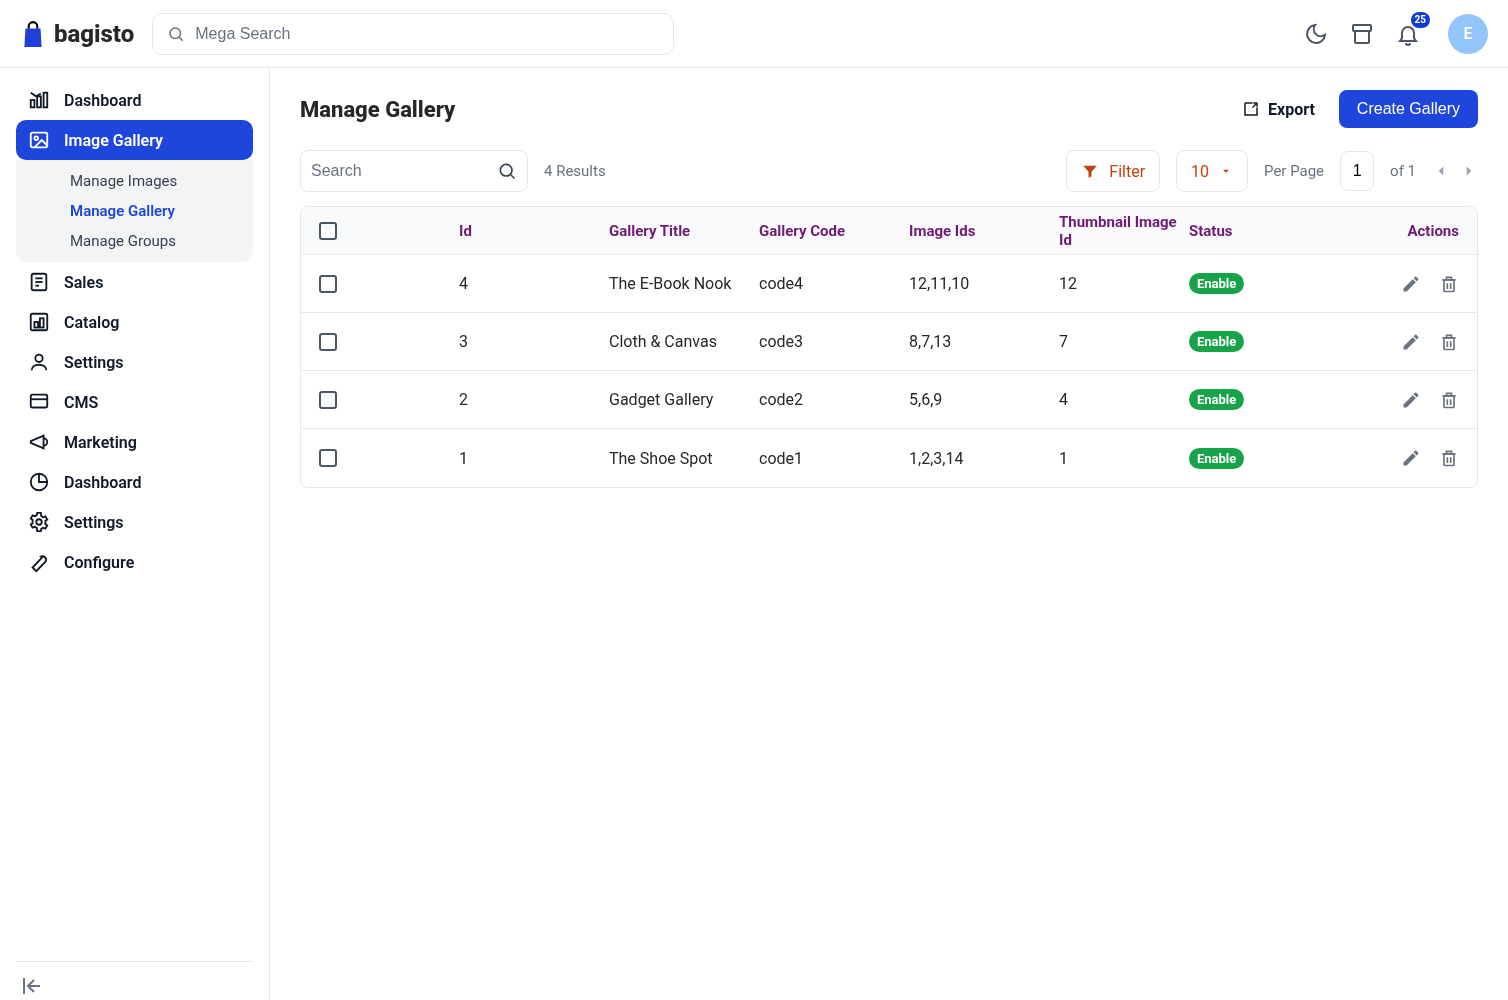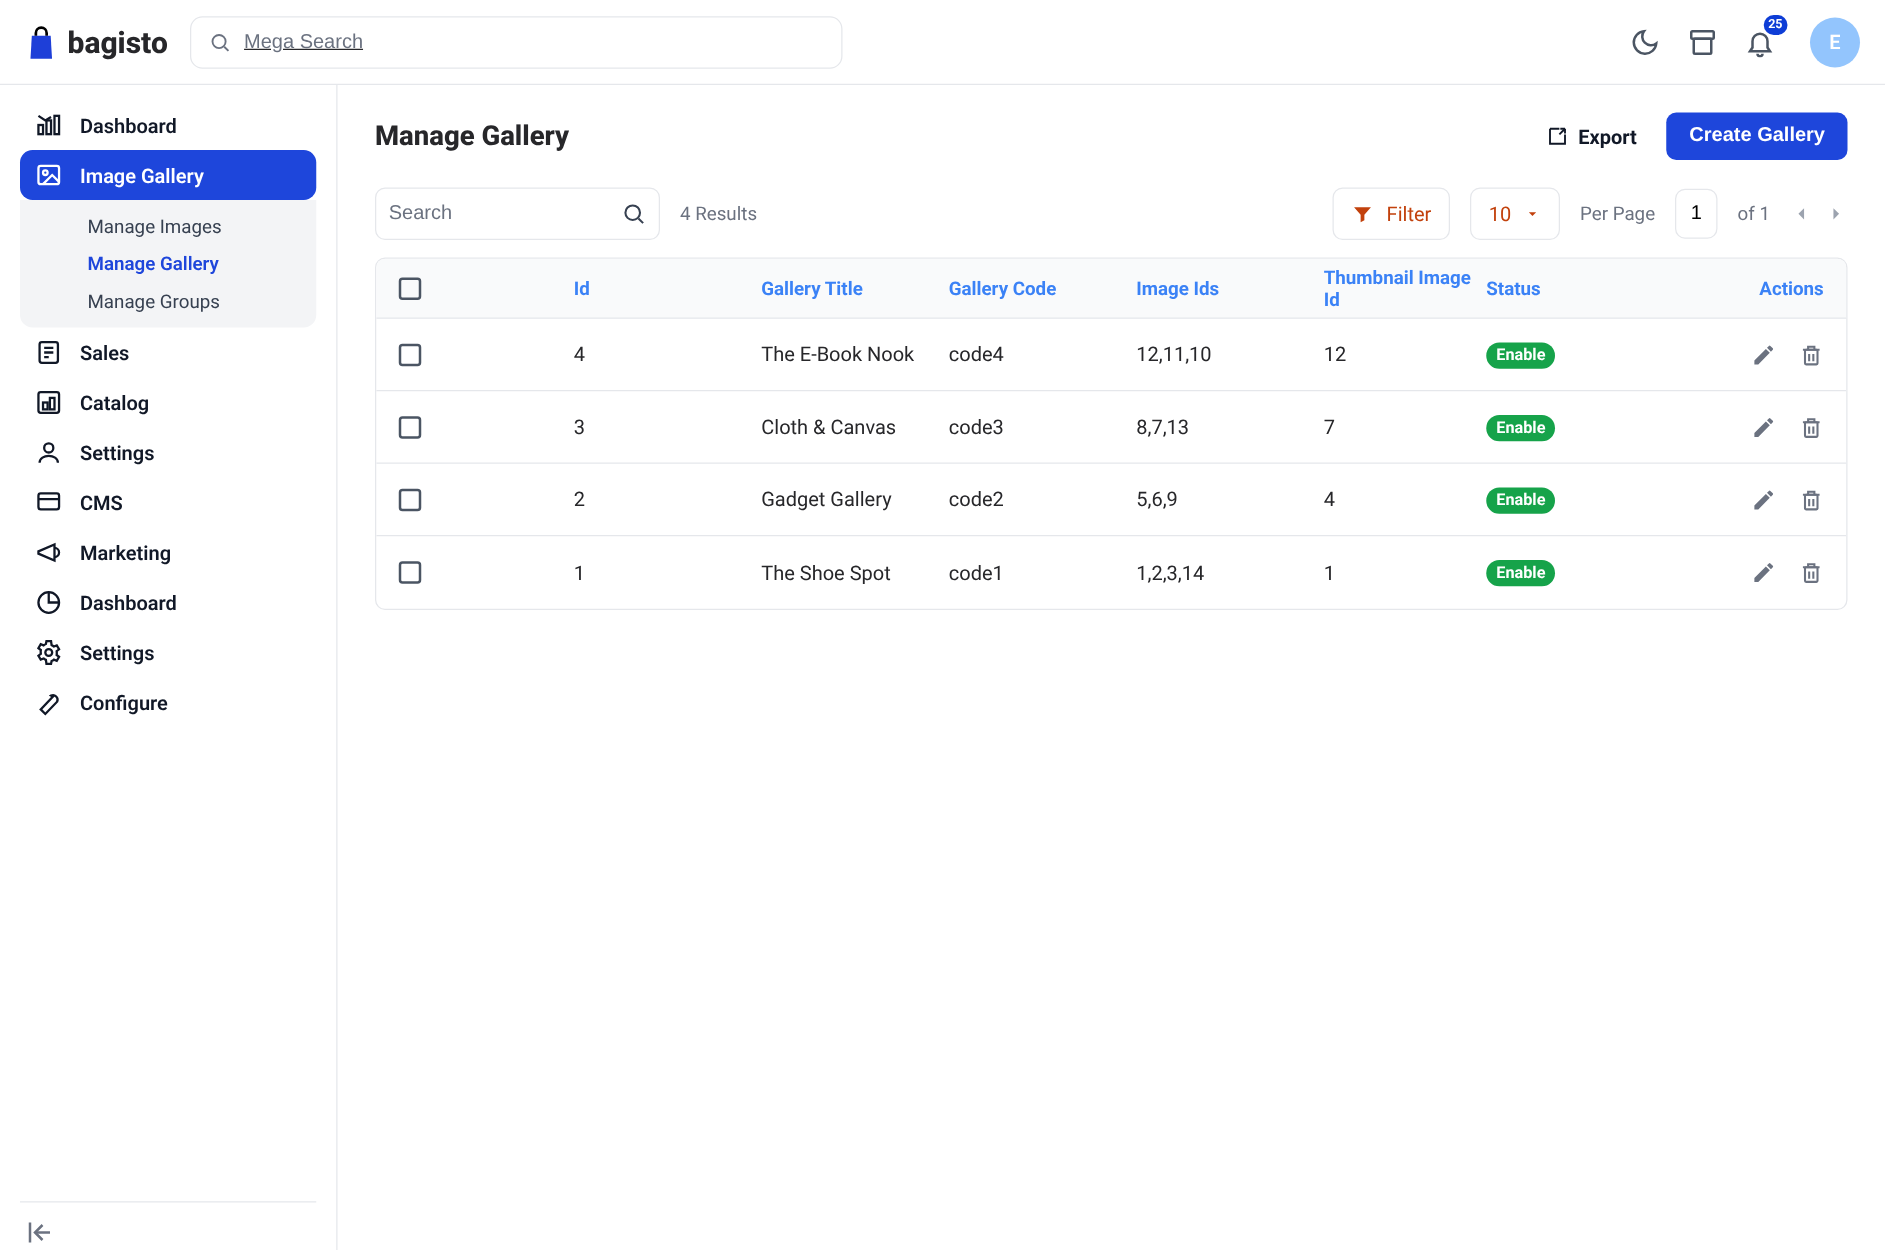--- a/index.html
+++ b/index.html
@@ -1,21 +1,21 @@
 <!DOCTYPE html>
 <html><head>
 <meta charset="utf-8">
 <style>
 * { box-sizing: border-box; margin: 0; padding: 0; }
 body { font-family: -apple-system, BlinkMacSystemFont, "Segoe UI", Roboto, Helvetica, Arial, sans-serif; color:#27272a; background:#fff; }
 .header { display:flex; align-items:center; height:68px; padding:0 20px; border-bottom:1px solid #e5e7eb; gap:18px; }
 .logo { display:flex; align-items:center; gap:8px; font-weight:800; font-size:24px; }
 .logo-bag { width:26px; height:28px; }
 .mega-search { flex:0 0 522px; display:flex; align-items:center; height:42px; border:1px solid #e5e7eb; border-radius:10px; padding:0 14px; gap:10px; color:#6b7280; }
-.mega-search input { border:0; outline:none; flex:1; font-size:16px; background:transparent; color:#27272a;text-decoration:underline; }
+.mega-search input { border:0; outline:none; flex:1; font-size:16px; background:transparent; color:#27272a; }
 .mega-search input::placeholder { color:#6b7280; }
 .header-spacer { flex:1; }
 .header-icons { display:flex; align-items:center; gap:22px; }
 .hicon { width:24px; height:24px; color:#4b5563; position:relative; cursor:pointer; }
 .badge { position:absolute; top:-10px; right:-10px; background:#0e3dd6; color:#fff; border-radius:10px; font-size:10px; font-weight:700; min-width:18px; height:16px; display:flex; align-items:center; justify-content:center; padding:0 4px; }
 .avatar { width:40px; height:40px; border-radius:50%; background:#93c5fd; color:#fff; display:flex; align-items:center; justify-content:center; font-weight:600; font-size:16px; cursor:pointer; margin-left:6px;}
 .body { display:flex; min-height:calc(100vh - 58px); }
 .sidebar { width:270px; border-right:1px solid #e5e7eb; padding:12px 16px 8px 16px; display:flex; flex-direction:column; position:relative; }
 .nav-item { display:flex; align-items:center; gap:14px; height:40px; padding:0 12px; border-radius:10px; color:#111827; font-size:16px; font-weight:600; cursor:pointer; }
 .nav-item.active { background:#1e46db; color:#fff; }
@@ -23,35 +23,35 @@
 .nav-sub { background:#f3f4f6; border-radius:0 0 10px 10px; padding:6px 0 6px 0; margin-top:0; }
 .nav-sub .sub-item { display:block; font-size:15px; color:#374151; padding:6px 12px 6px 54px; cursor:pointer; }
 .nav-sub .sub-item.active { color:#1e46db; font-weight:600; }
 .sidebar-footer { margin-top:auto; border-top:1px solid #e5e7eb; padding:12px 4px 4px 4px; }
 .collapse-btn{width:24px;height:24px;cursor:pointer;color:#6b7280;}
 .main { flex:1; padding:22px 30px; }
 .page-head { display:flex; align-items:center; justify-content:space-between; }
 .page-title { font-size:22px; font-weight:800; }
 .page-actions { display:flex; align-items:center; gap:24px; }
 .export-btn { display:flex; align-items:center; gap:8px; font-weight:700; font-size:16px; cursor:pointer; color:#111827; }
-.create-btn { background:#1e46db; color:#fff; border:0; border-radius:8px; font-weight:700; font-size:16px; padding:10px 18px; cursor:pointer; }
+.create-btn { background:#1e46db; color:#fff; border:0; border-radius:8px; font-weight:400; font-size:16px; padding:10px 18px; cursor:pointer; }
 .toolbar { display:flex; align-items:center; margin-top:22px; gap:16px; }
 .search-box { width:228px; height:42px; border:1px solid #e5e7eb; border-radius:8px; display:flex; align-items:center; padding:0 10px; justify-content:space-between; }
 .search-box input { border:0; outline:none; font-size:16px; width:160px; }
 .search-box input::placeholder{color:#6b7280;}
 .muted { color:#6b7280; font-size:15px; }
 .toolbar-right { margin-left:auto; display:flex; align-items:center; gap:16px; }
 .filter-btn, .pp-select { height:42px; border:1px solid #e5e7eb; border-radius:8px; display:flex; align-items:center; gap:10px; padding:0 14px; font-size:16px; cursor:pointer; color:#c2410c;}
 .filter-btn .ficon{width:18px;height:18px;}
 .pp-select .caret { width:14px; height:14px; }
 .page-input { width:34px; height:40px; border:1px solid #e5e7eb; border-radius:8px; text-align:center; font-size:16px; }
 .pager { display:flex; align-items:center; gap:10px; }
 .pager .arrow { width:18px; height:18px; color:#9ca3af; cursor:pointer; }
 .table { margin-top:14px; border:1px solid #e5e7eb; border-radius:8px; overflow:hidden; }
-.thead { background:#f9fafb; border-bottom:1px solid #e5e7eb; display:grid; grid-template-columns:140px 150px 150px 150px 150px 130px 160px 1fr; align-items:center; padding:0 18px; height:48px; font-size:15px; font-weight:700; color:#3b82f6; }
+.thead { background:#f9fafb; border-bottom:1px solid #e5e7eb; display:grid; grid-template-columns:140px 150px 150px 150px 150px 130px 160px 1fr; align-items:center; padding:0 18px; height:48px; font-size:15px; font-weight:700; color:#701a75; }
 .trow { display:grid; grid-template-columns:140px 150px 150px 150px 150px 130px 160px 1fr; align-items:center; padding:0 18px; height:58px; border-bottom:1px solid #e5e7eb; font-size:16px; }
 .trow:last-child{border-bottom:0;}
 .checkbox { width:18px; height:18px; border:2px solid #4b5563; border-radius:3px; cursor:pointer; }
 .status-pill { background:#16a34a; color:#fff; font-size:13px; font-weight:700; padding:3px 8px; border-radius:12px; display:inline-block;}
 .row-actions { display:flex; justify-content:flex-end; gap:18px; }
 .row-actions .aicon{width:20px;height:20px;color:#6b7280;cursor:pointer;}
 .th-actions{ text-align:right; }
 svg{display:block;}
 </style>
 </head>

